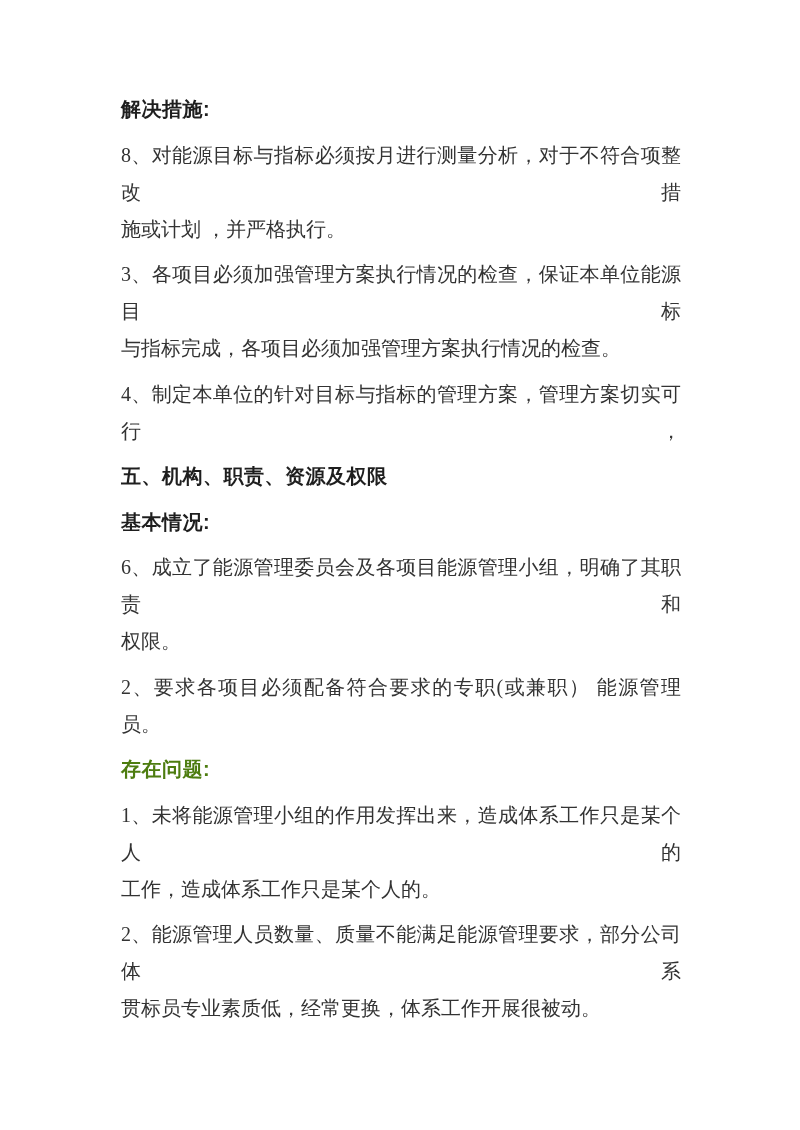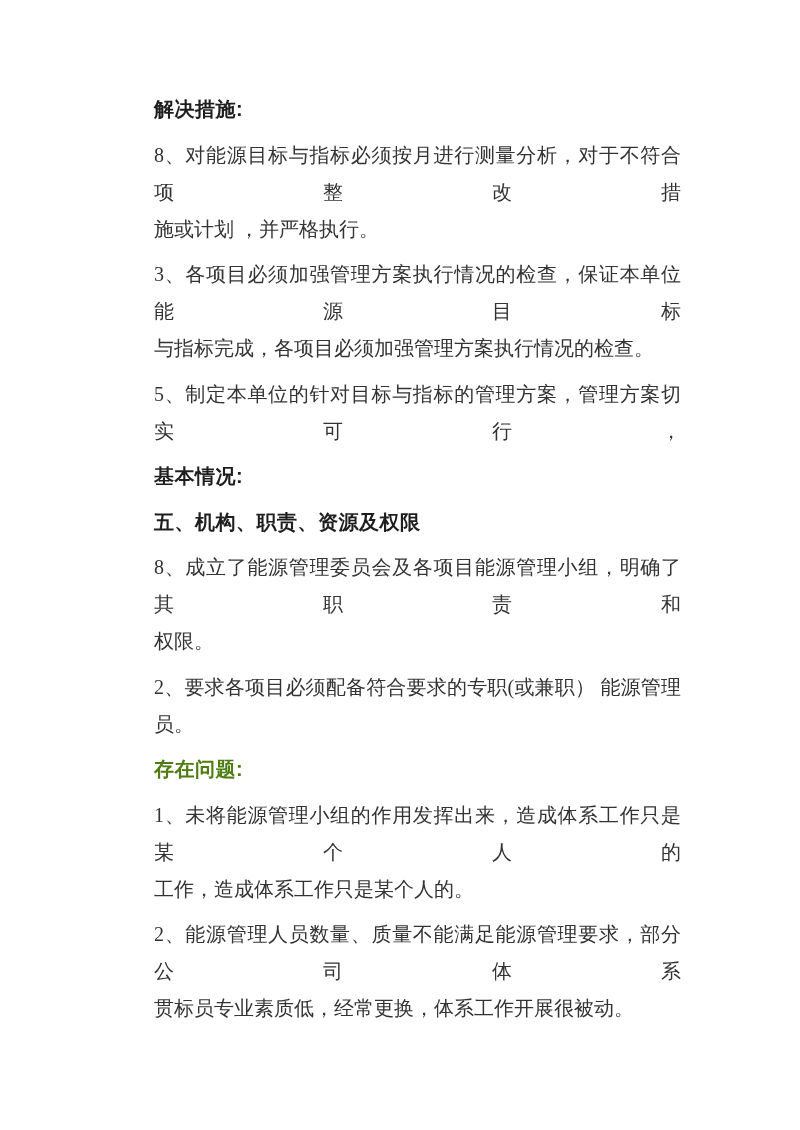--- a/index.html
+++ b/index.html
@@ -22,21 +22,20 @@
   }
   .block {
     margin: 0 0 8.5px 0;
   }
   .line {
     font-size: 20px;
     line-height: 37px;
     text-align: justify;
     text-align-last: left;
     word-break: break-all;
-    margin-left: 33px;
   }
   .line.fill {
     text-align-last: justify;
   }
   .heading .line {
     font-family: "Liberation Sans", "DejaVu Sans", sans-serif;
     font-weight: 700;
     letter-spacing: 0.5px;
   }
 </style>
@@ -50,30 +49,30 @@
     </div>
     <div class="block">
       <div class="line fill">8、对能源目标与指标必须按月进行测量分析，对于不符合项整改措</div>
       <div class="line">施或计划 ，并严格执行。</div>
     </div>
     <div class="block">
       <div class="line fill">3、各项目必须加强管理方案执行情况的检查，保证本单位能源目标</div>
       <div class="line">与指标完成，各项目必须加强管理方案执行情况的检查。</div>
     </div>
     <div class="block">
-      <div class="line fill">5、制定本单位的针对目标与指标的管理方案，管理方案切实可行，</div>
+      <div class="line fill">4、制定本单位的针对目标与指标的管理方案，管理方案切实可行，</div>
+    </div>
+    <div class="block heading" style="color: rgb(30, 30, 30);">
+      <div class="line">五、机构、职责、资源及权限</div>
     </div>
     <div class="block heading" style="color: rgb(30, 30, 30);">
       <div class="line">基本情况:</div>
     </div>
-    <div class="block heading" style="color: rgb(30, 30, 30);">
-      <div class="line">五、机构、职责、资源及权限</div>
-    </div>
     <div class="block">
-      <div class="line fill">8、成立了能源管理委员会及各项目能源管理小组，明确了其职责和</div>
+      <div class="line fill">6、成立了能源管理委员会及各项目能源管理小组，明确了其职责和</div>
       <div class="line">权限。</div>
     </div>
     <div class="block">
       <div class="line">2、要求各项目必须配备符合要求的专职(或兼职） 能源管理员。</div>
     </div>
     <div class="block heading" style="color: #4d7c0f;">
       <div class="line">存在问题:</div>
     </div>
     <div class="block">
       <div class="line fill">1、未将能源管理小组的作用发挥出来，造成体系工作只是某个人的</div>

